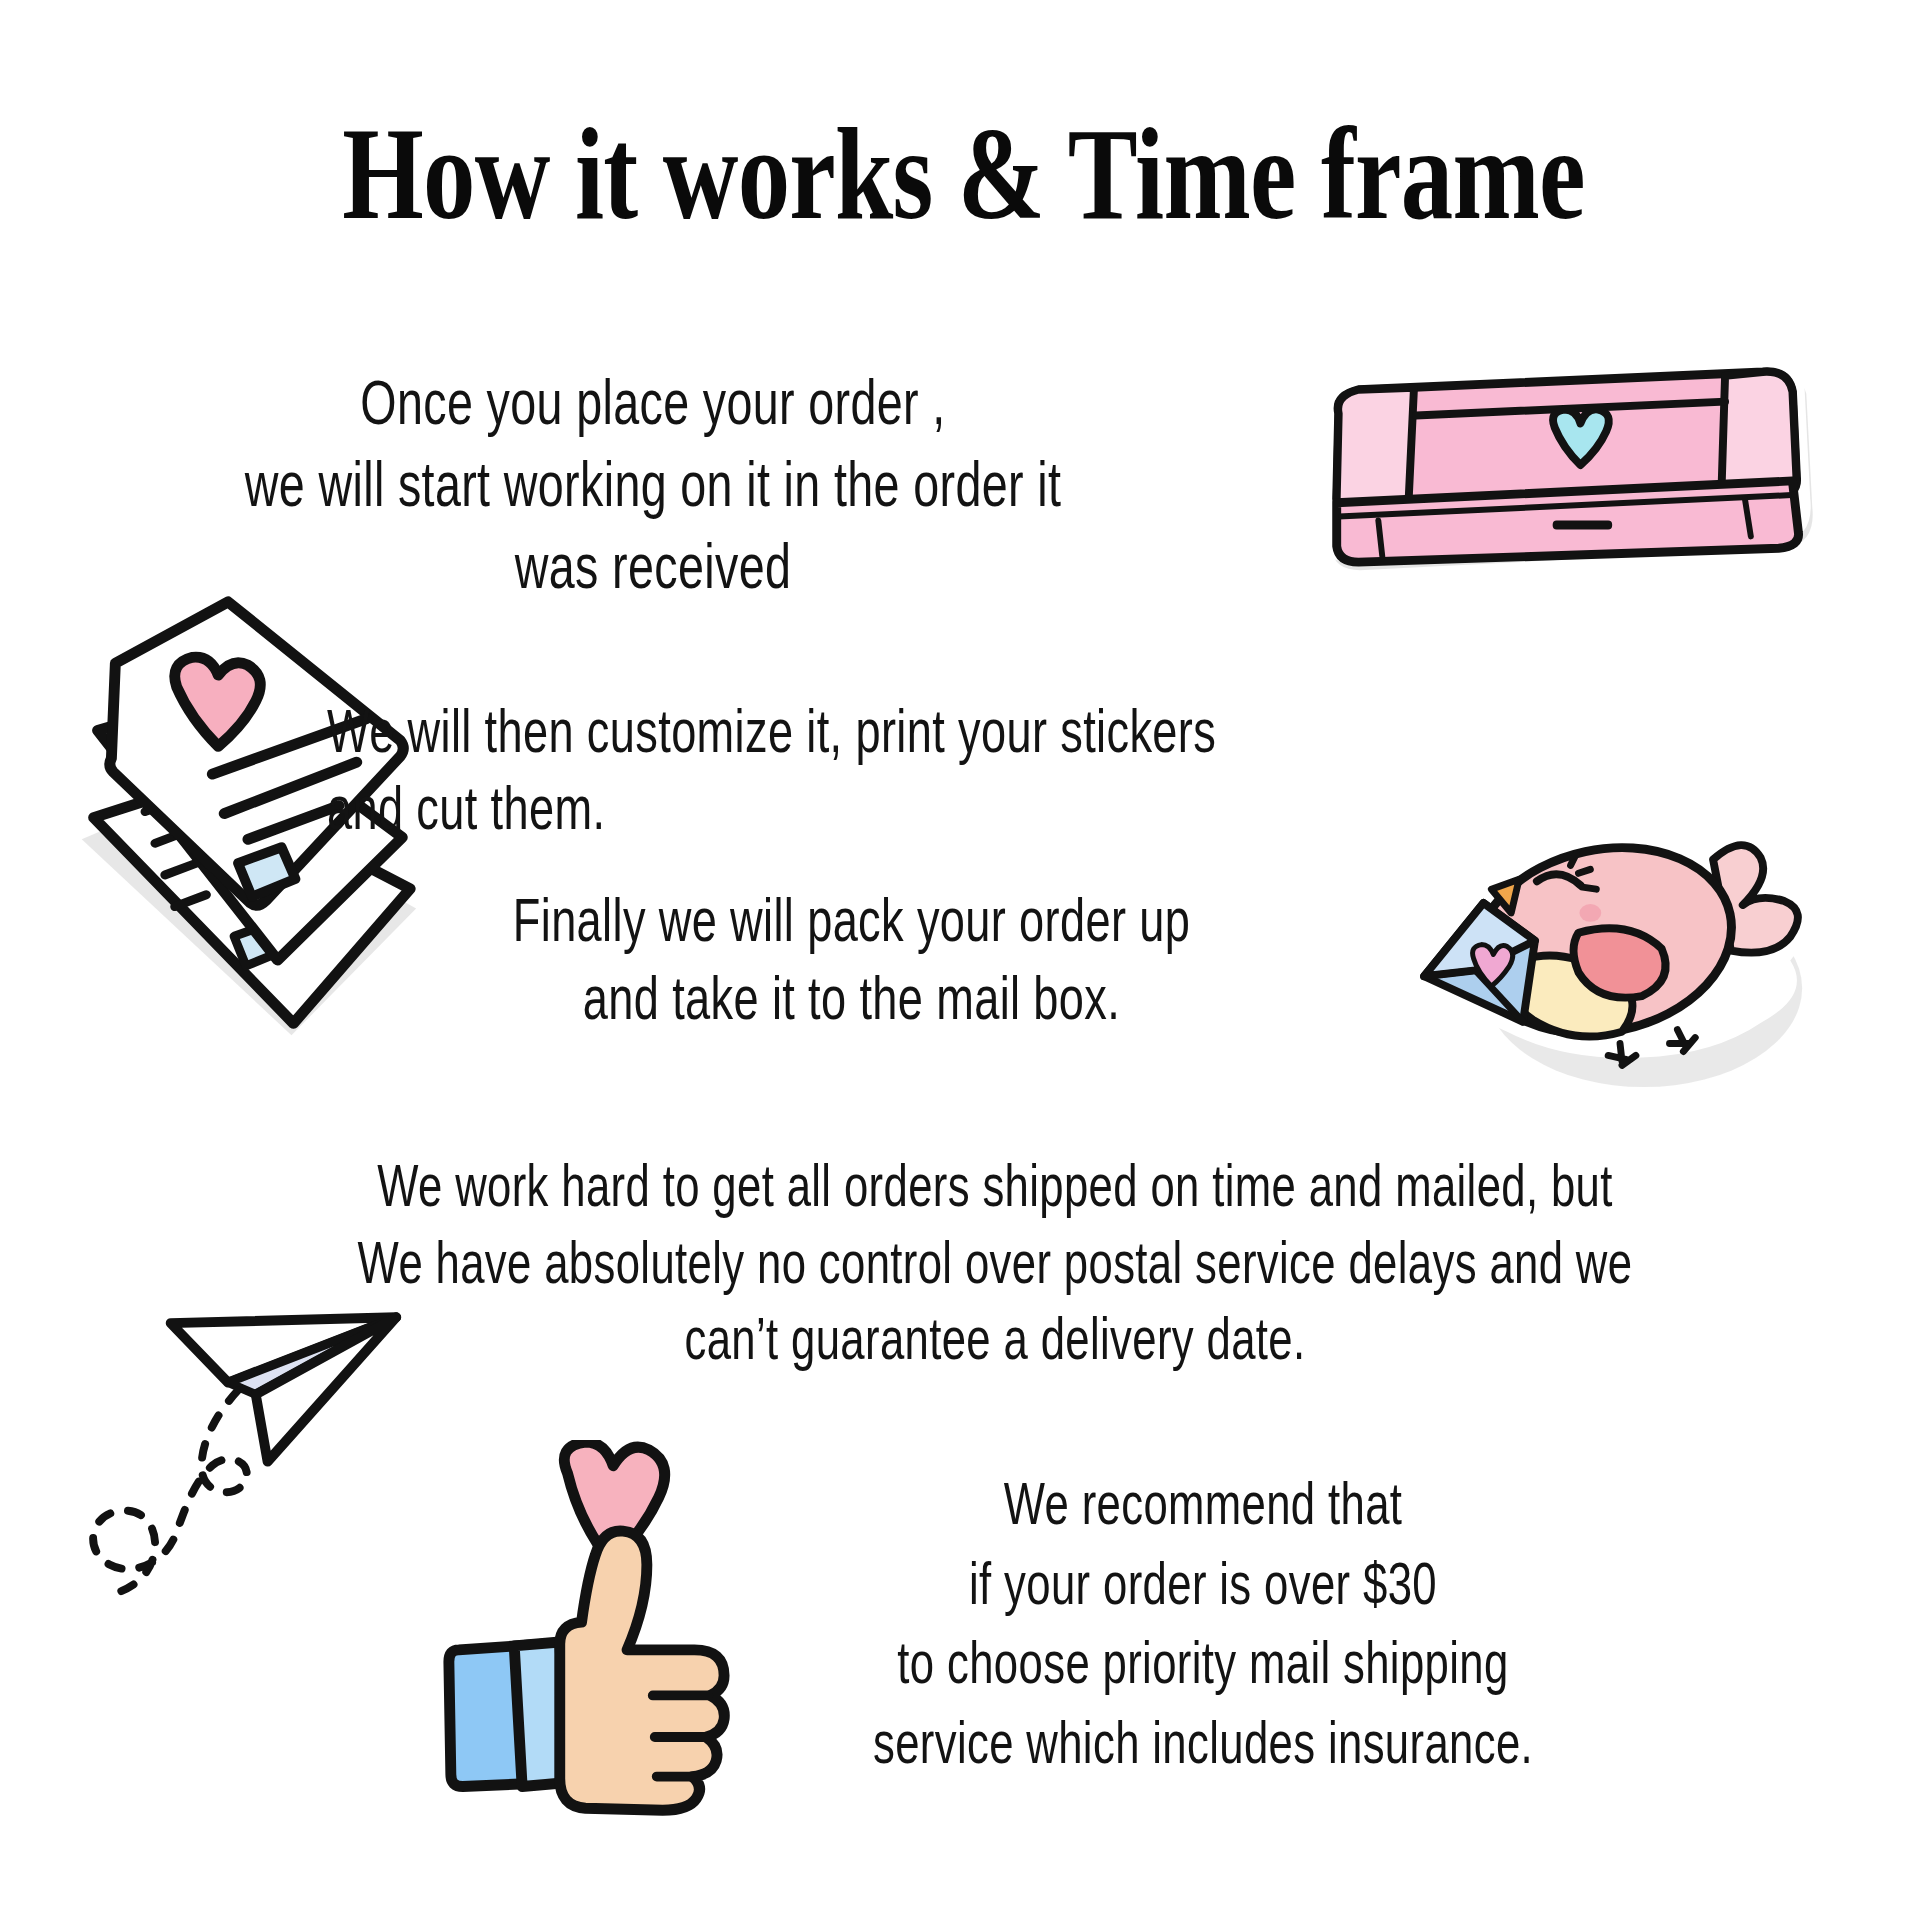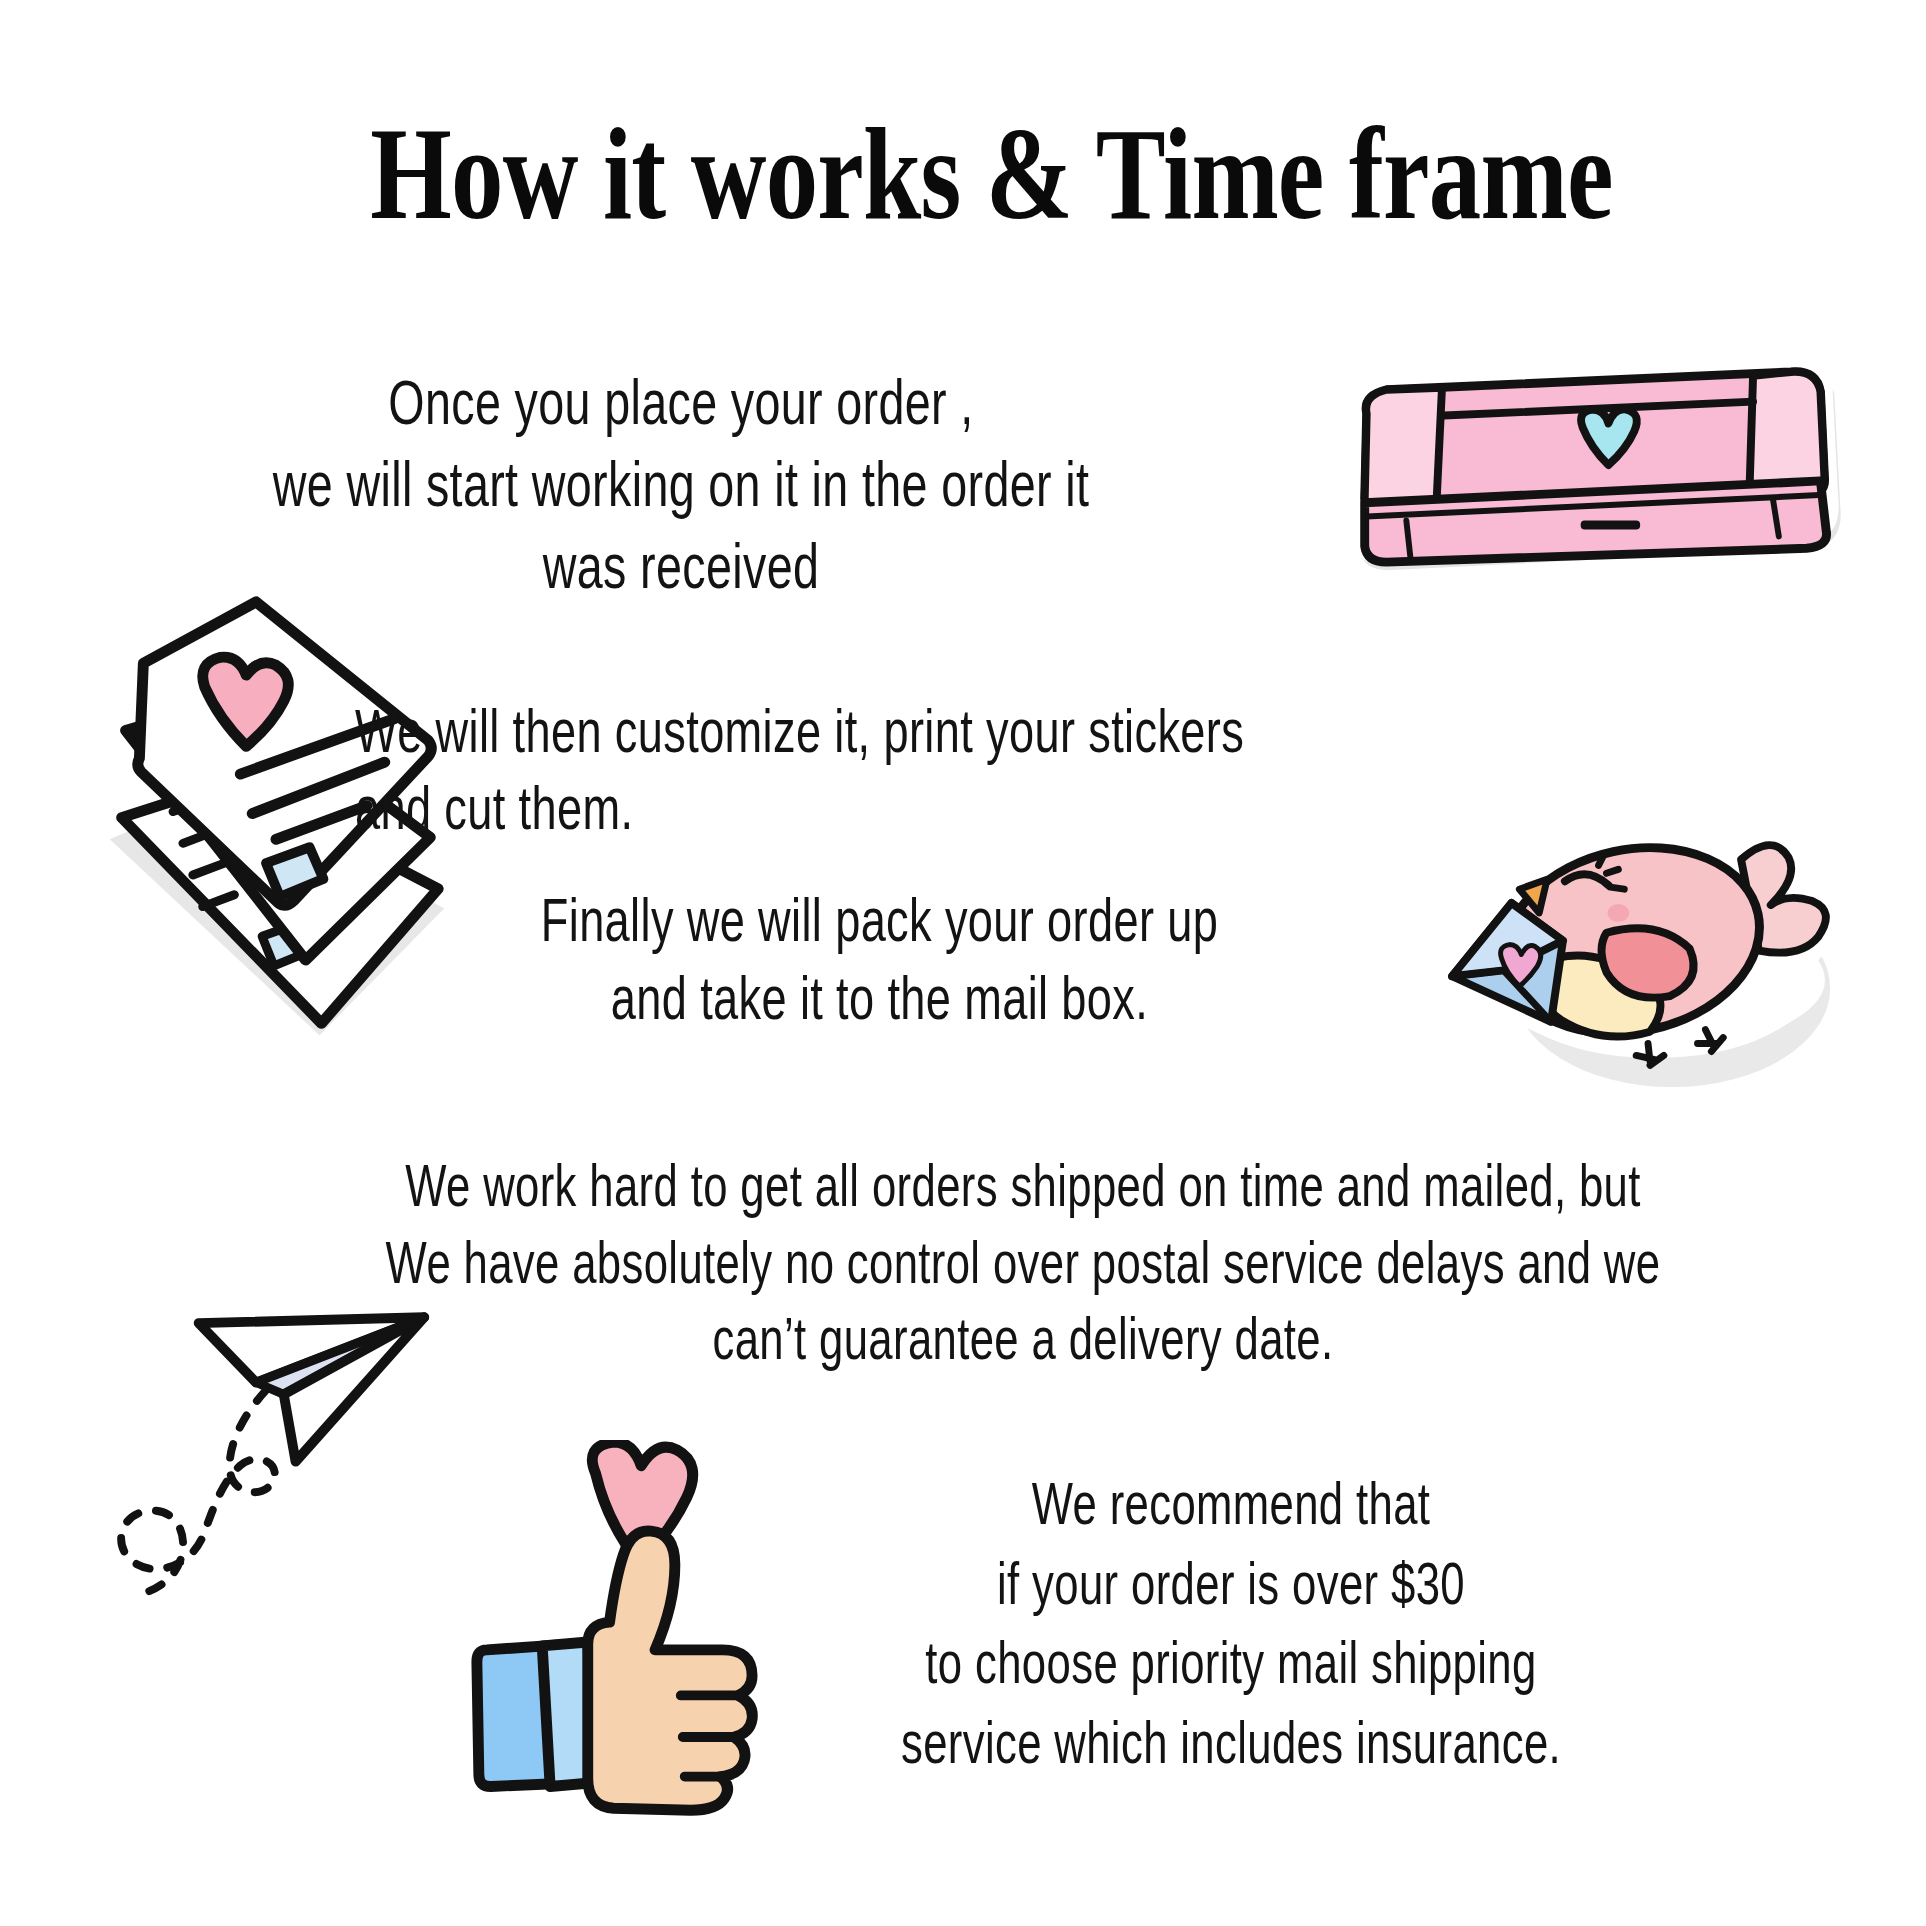--- a/index.html
+++ b/index.html
@@ -14,21 +14,20 @@
     overflow: hidden;
     font-family: "Liberation Sans", sans-serif;
     color: #141414;
     -webkit-font-smoothing: antialiased;
   }
   #page {
     position: relative;
     width: 1750px;
     height: 1927px;
     background: #ffffff;
-    margin-left: 28px;
   }
 
   
   .title {
     position: absolute;
     left: 0;
     top: 107px;
     width: 1927px;
     text-align: center;
     font-family: "Liberation Serif", "DejaVu Serif", serif;

